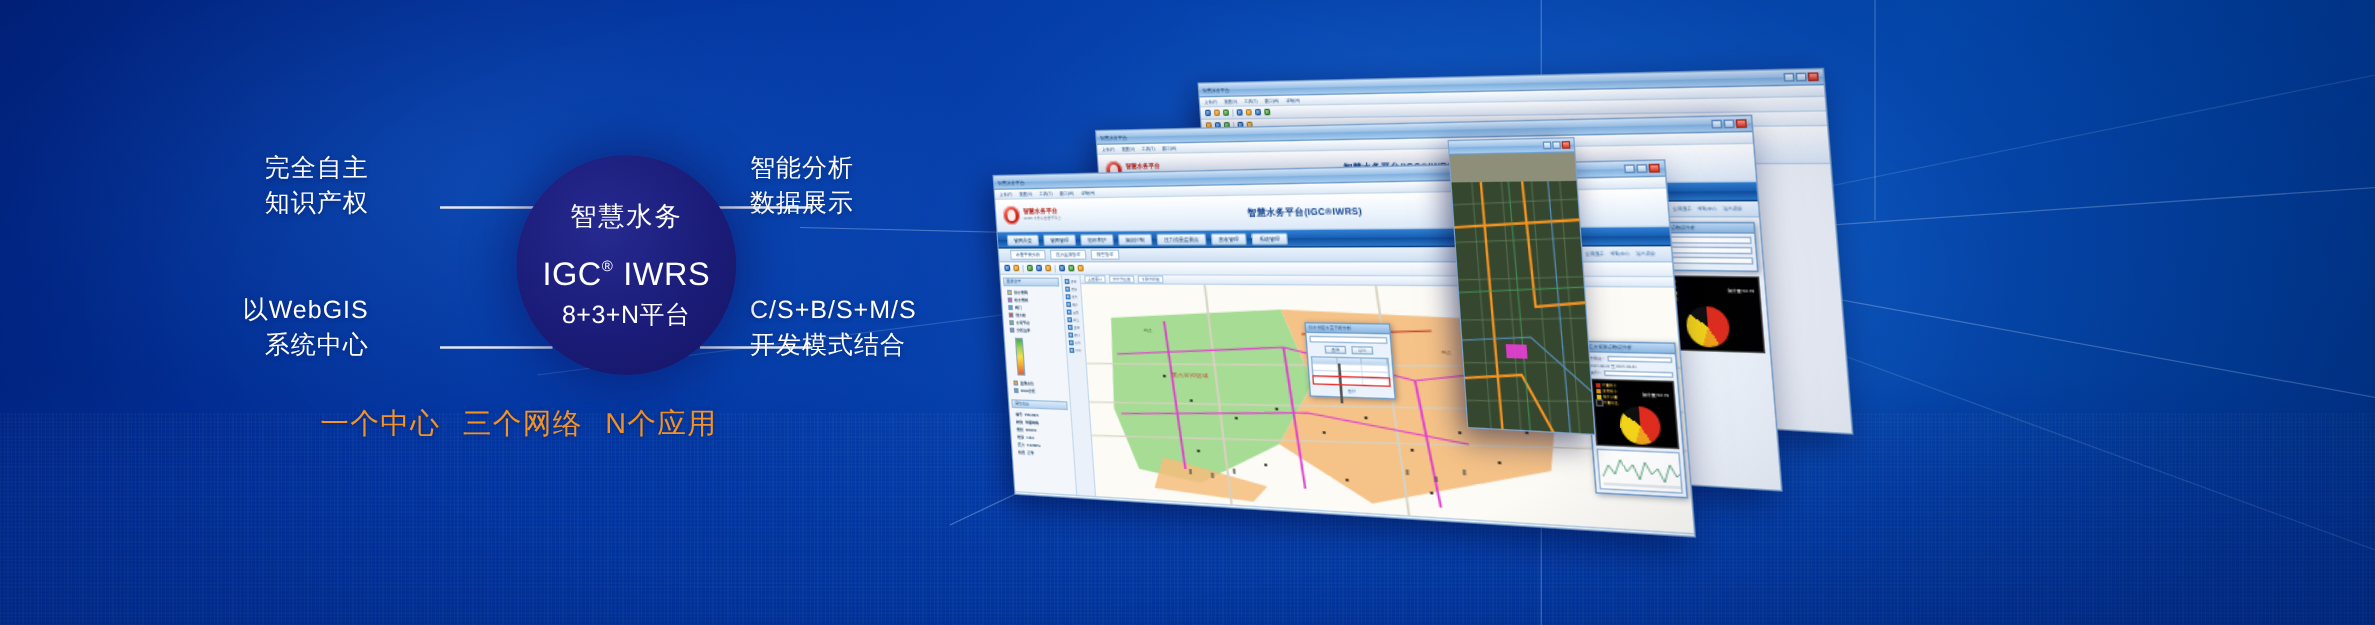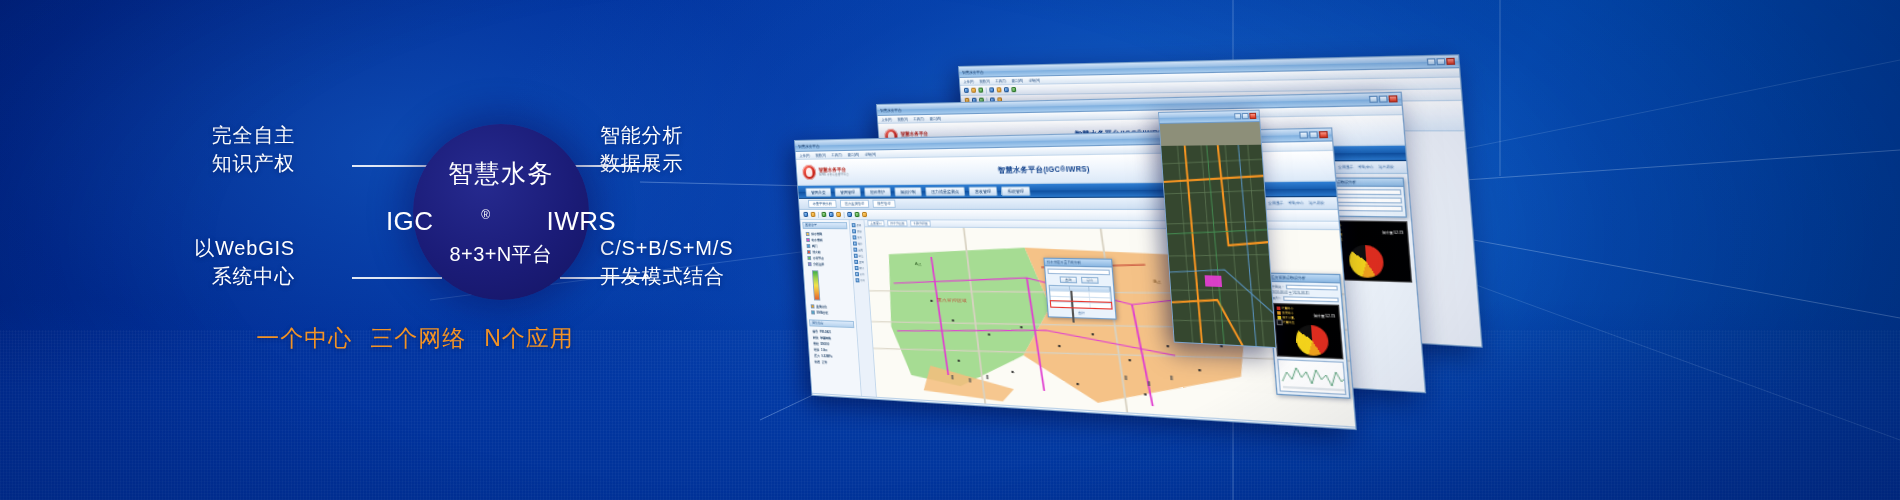--- a/index.html
+++ b/index.html
@@ -44,22 +44,22 @@
 
   .circle {
     position:absolute; left:413px; top:124px;
     width:176px; height:176px; border-radius:50%;
     background:radial-gradient(circle at 40% 33%, #262a8f 0%, #1b1c78 55%, #141463 100%);
     box-shadow:0 0 34px 10px rgba(10,14,90,.42);
     display:flex; flex-direction:column;
     align-items:center; justify-content:center;
     color:#fff; z-index:4;
   }
-  .c-l1 { font-size:25px; letter-spacing:1.5px; line-height:1; margin-bottom:22px; font-weight:400; }
-  .c-l2 { font-size:26px; letter-spacing:.4px; line-height:1; margin-bottom:10px; white-space:nowrap; display:flex; align-items:flex-start;gap:48px; }
+  .c-l1 { font-size:21px; letter-spacing:1.5px; line-height:1; margin-bottom:22px; font-weight:400; }
+  .c-l2 { font-size:26px; letter-spacing:.4px; line-height:1; margin-bottom:10px; white-space:nowrap; display:flex; align-items:flex-start; }
   .c-l2 sup { font-size:12px; line-height:1; position:relative; top:1px; margin:0 8px 0 0; }
   .c-l3 { font-size:20px; letter-spacing:.4px; line-height:1; }
 
   .lbl {
     position:absolute; color:#fff; font-size:20px; line-height:1.38;
     letter-spacing:.8px; text-shadow:0 1px 4px rgba(0,20,80,.5);
     white-space:nowrap;
   }
   .lbl.r { text-align:right; }
   .lbl.l { text-align:left; }

